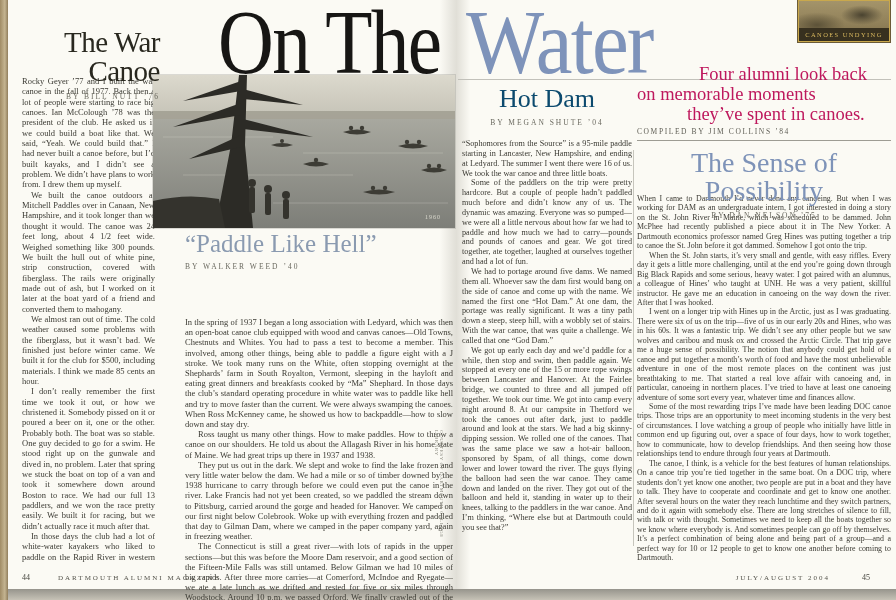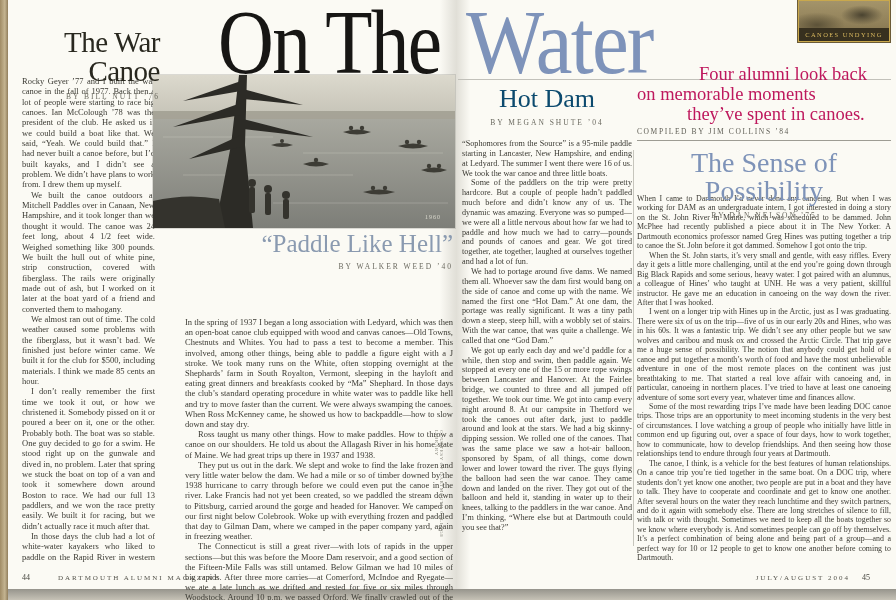--- a/index.html
+++ b/index.html
@@ -31,21 +31,21 @@
   #wc-head{position:absolute;left:16px;top:28px;width:144px;text-align:right;z-index:4;}
   #wc-title{font-size:29px;color:#29281f;letter-spacing:-.5px;line-height:1;}
   .byline{font-size:7.5px;color:#6b6a60;letter-spacing:2px;margin-top:6px;}
   #wc-col{position:absolute;left:22px;top:76px;width:133px;height:488px;overflow:hidden;}
   .body{color:#3b3a33;text-align:justify;}
   .body p{margin:0;}
   .body p + p{text-indent:9px;}
   #wc-col .body{font-size:8.5px;line-height:10.35px;}
 
   
-  #plh-head{position:absolute;left:185px;top:231px;width:268px;text-align:right;z-index:4;}
+  #plh-head{position:absolute;left:185px;top:231px;width:268px;text-align:left;z-index:4;}
   #plh-title{font-size:25px;color:#8a9ab0;line-height:1;}
   #plh-col{position:absolute;left:185px;top:277px;width:268px;height:288px;overflow:hidden;margin-top:40px;}
   #plh-col .body{font-size:8.5px;line-height:10.2px;}
   #plh-col .body p + p{text-indent:13px;}
 
   
   #water-rule{position:absolute;left:458px;top:79px;width:433px;height:1px;background:#c2c1ba;z-index:1;}
   #sense-rule-h{position:absolute;left:637px;top:140px;width:254px;height:1px;background:#9d9c93;}
   #sense-rule-v{position:absolute;left:633px;top:150px;width:1px;height:396px;background:#c6c5bc;}
 
@@ -77,21 +77,21 @@
   
   #sp-head{position:absolute;left:637px;top:149px;width:254px;text-align:center;z-index:4;}
   #sp-title{font-size:28px;color:#7e93b8;line-height:1;}
   #sp-col{position:absolute;left:637px;top:194px;width:254px;height:368px;overflow:hidden;}
   #sp-col .body{font-size:7.9px;line-height:9.45px;}
   #sp-col .body p + p{text-indent:12px;}
 
   
   .folio{position:absolute;top:573px;font-size:7px;color:#55544c;letter-spacing:2px;}
   #folio-left{left:22px;display:flex;gap:28px;align-items:baseline;}
-  #folio-right{left:690px;width:180px;display:flex;justify-content:flex-end;gap:12px;align-items:baseline;}
+  #folio-right{left:690px;width:180px;display:flex;justify-content:flex-end;gap:32px;align-items:baseline;}
   .folio .pagenum{font-size:8px;letter-spacing:0;color:#46453e;}
 </style>
 </head>
 <body>
 
 <div id="spread">
   <div id="scan-left"></div>
   <div id="scan-bottom"></div>
   <div id="page"></div>
   <div id="gutter"></div>

